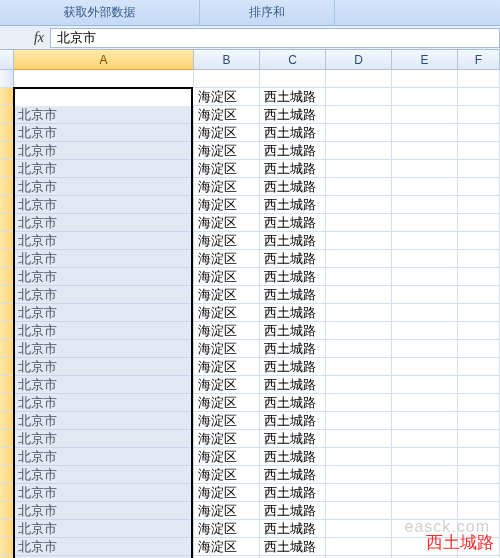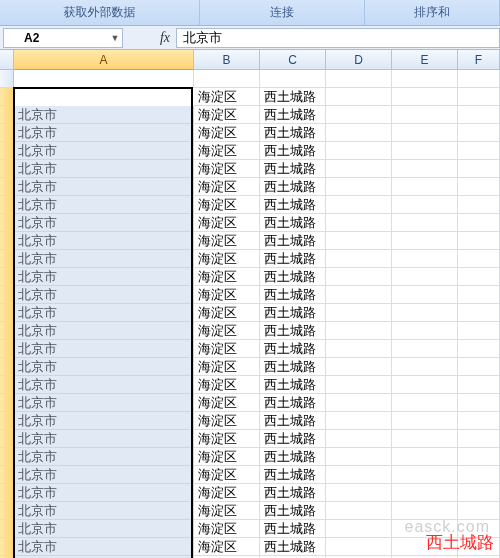--- a/index.html
+++ b/index.html
@@ -38,29 +38,24 @@
   .active-cell { position: absolute; background: #fff; pointer-events: none; }
   
   .watermark { position: absolute; right: 6px; bottom: 4px; color: #ff2a2a; font-size: 17px; font-family: "KaiTi","STKaiti",serif; }
   .watermark-url { position: absolute; right: 10px; bottom: 22px; color: #d0d0d0; font-size: 16px; font-family: Arial; letter-spacing: 1px; }
 </style>
 </head>
 <body>
 
 <div class="ribbon">
   <div class="ribbon-group rg1">获取外部数据</div>
-  <div class="ribbon-group rg2">连接</div>
   <div class="ribbon-group rg3">排序和</div>
 </div>
 
 <div class="formula-bar">
-  <div class="name-box">
-    <span class="name-box-text">A2</span>
-    <span class="name-box-arrow">▼</span>
-  </div>
   <div class="fx-icon">fx</div>
   <div class="formula-input">北京市</div>
 </div>
 
 <div class="sheet-area">
   <div class="corner"></div>
   <div class="col-headers" id="col-headers">
       <div class="sel" style="width: 180px;">A</div>
       <div style="width: 66px;">B</div>
       <div style="width: 66px;">C</div>

